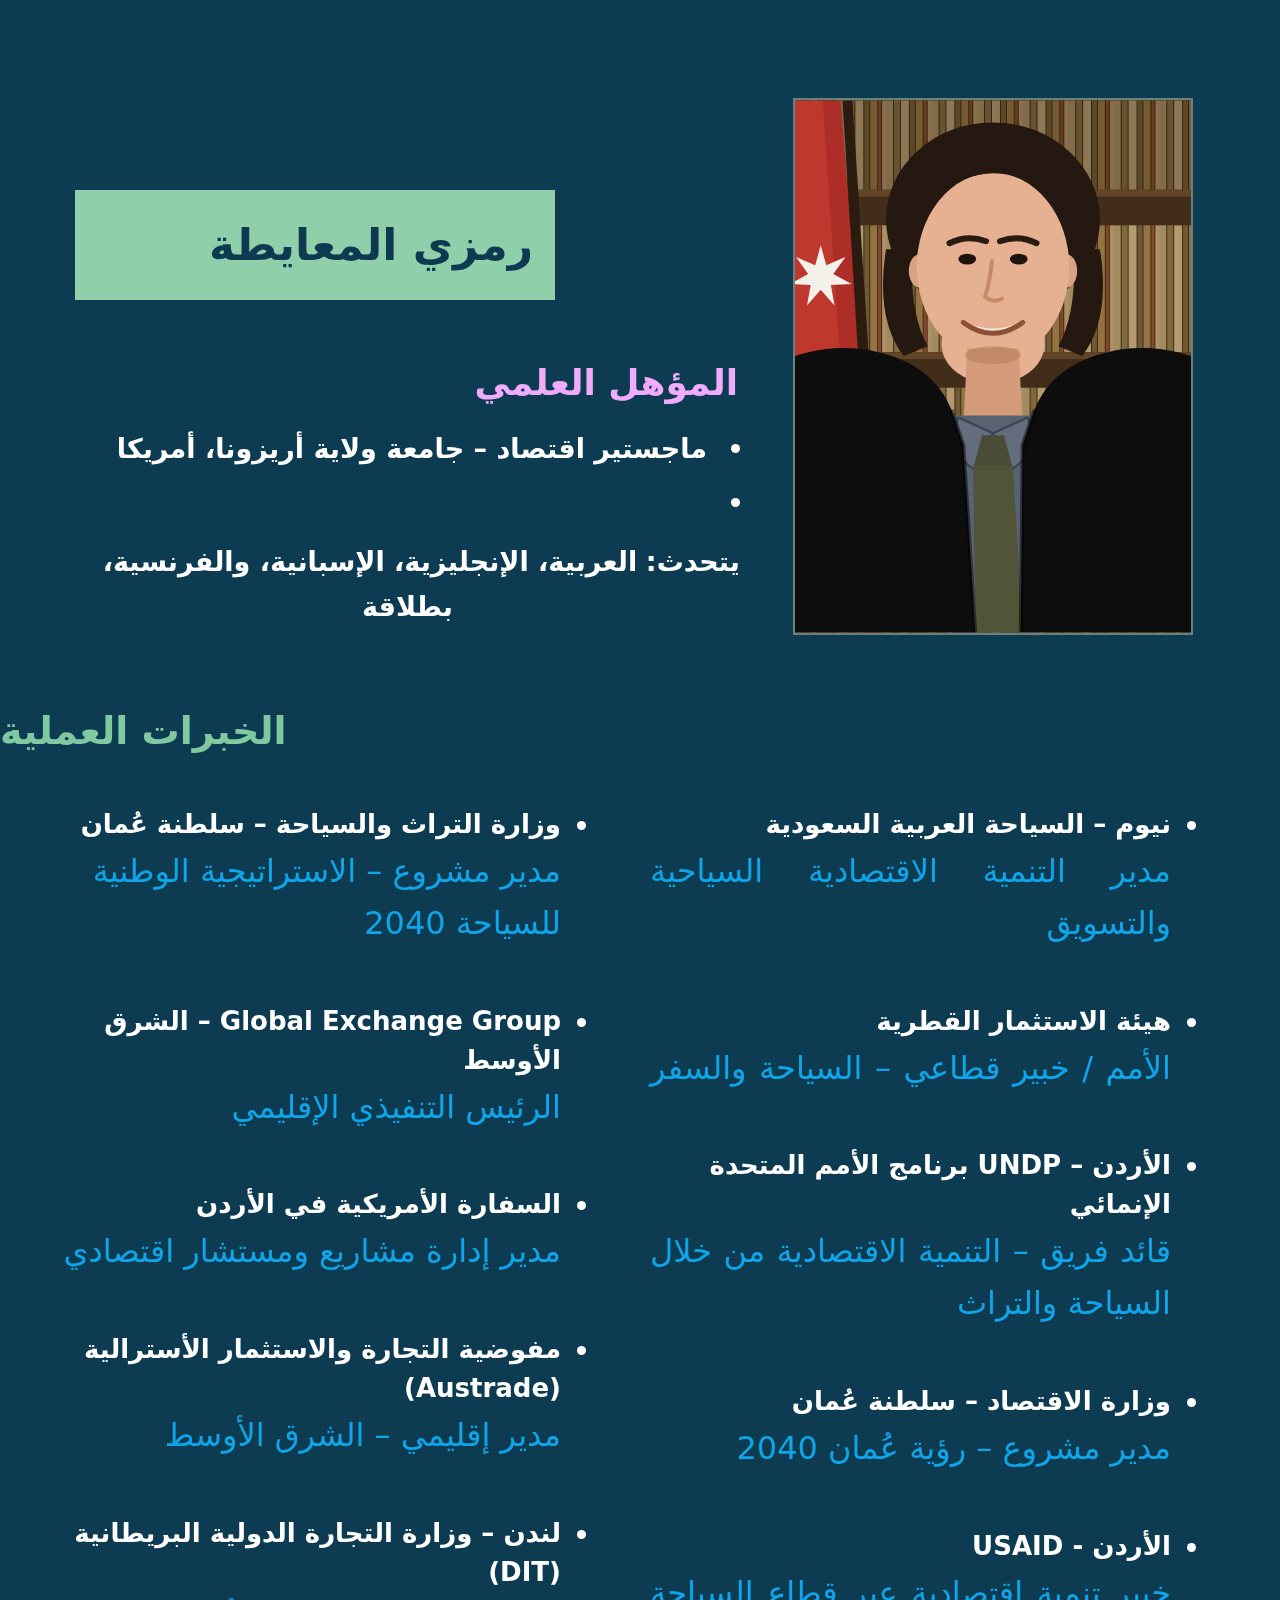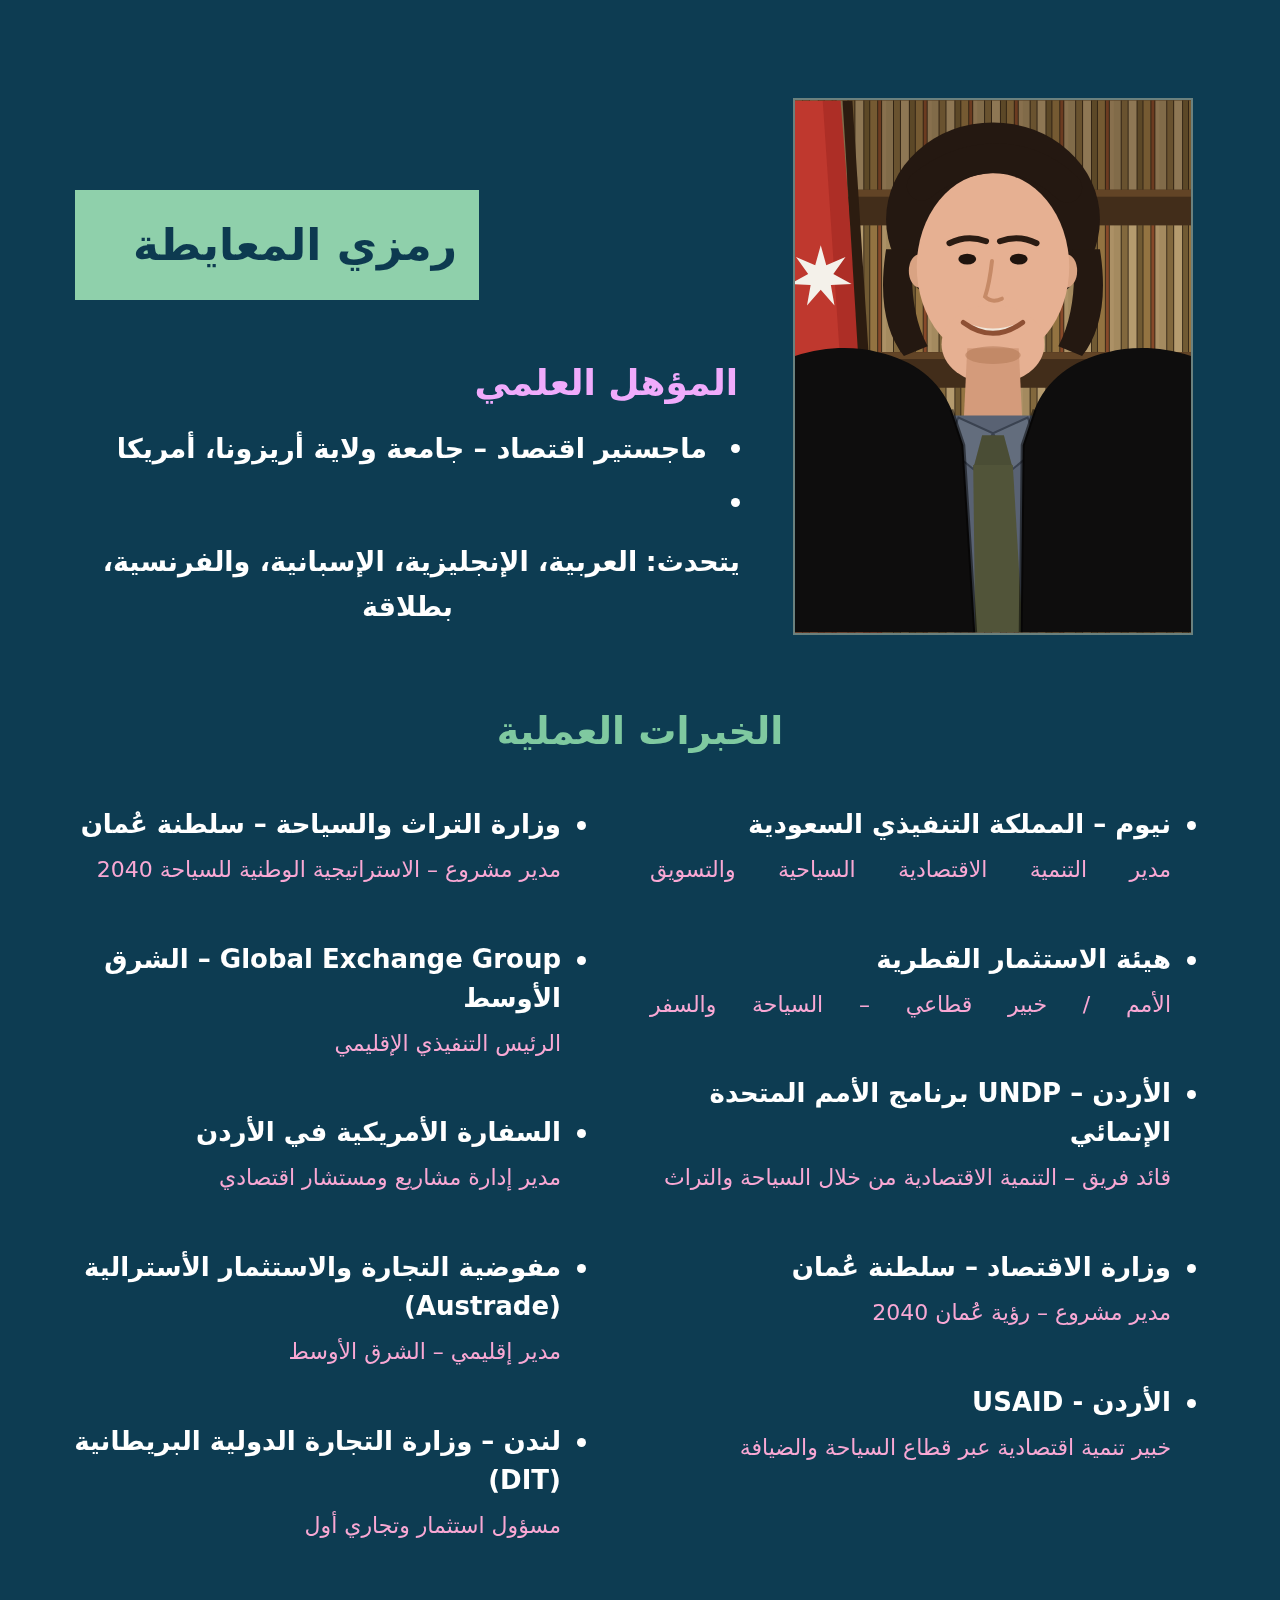--- a/index.html
+++ b/index.html
@@ -14,54 +14,54 @@
   
   .photo{
     position:absolute;top:98px;right:87px;width:400px;height:537px;
     border:2px solid rgba(126,183,194,.55);box-sizing:border-box;
     background:#55422a;overflow:hidden;
   }
   .photo svg{display:block;width:100%;height:100%;}
   
   .top-content{position:absolute;top:190px;right:540px;left:75px;}
   .name-badge{
-    width:404px;height:110px;margin-right:auto;margin-left:0;
+    width:480px;height:110px;margin-right:auto;margin-left:0;
     background:#8fd0ab;display:flex;align-items:center;justify-content:flex-start;
     padding:0 22px;box-sizing:border-box;
   }
   .name-badge .name{
     font-size:44px;font-weight:700;color:#0d3a50;letter-spacing:0;line-height:1;
   }
   .qual-heading{
     margin:62px 2px 0 0;text-align:right;
     font-size:36px;font-weight:700;color:#f0abfc;
   }
   .bullet-list{margin:26px 0 0 0;padding:0;list-style:none;}
   .bullet-line{display:flex;gap:24px;align-items:flex-start;margin-bottom:13px;}
   .dot{flex:0 0 auto;width:9px;height:9px;border-radius:50%;background:#ffffff;margin-top:15px;}
   .bullet-text{font-size:27px;font-weight:700;color:#ffffff;line-height:1.5;text-align:right;}
   .languages{margin-top:34px;font-size:27px;line-height:1.55;text-align:right;}
   .languages .lbl{font-weight:700;}
   .languages .l1{font-weight:600;}
   .languages .l2{display:block;padding-left:0;padding-right:0;margin-top:4px;text-align:center;font-weight:600;}
   
   .exp-heading{
-    margin:44px 0 0 0;text-align:center;
+    margin:44px 0 0 0;text-align:left;
     font-size:38px;font-weight:700;color:#7fc9a0;
   }
   .columns{
     display:flex;gap:64px;margin-top:52px;
     padding:0 84px 0 40px;box-sizing:border-box;
   }
   .col{flex:1 1 0;min-width:0;}
   .exp-item{display:flex;gap:16px;align-items:flex-start;margin-bottom:52px;}
   .exp-item .dot{margin-top:16px;}
   .exp-body{flex:1 1 auto;min-width:0;}
   .exp-title{font-size:26px;font-weight:700;color:#ffffff;line-height:1.5;text-align:right;}
-  .exp-sub{font-size:22px;font-weight:400;color:#f9a8d4;line-height:1.62;text-align:right;margin-top:8px;}
+  .exp-sub{font-size:32px;font-weight:400;color:#0ea5e9;line-height:1.62;text-align:right;margin-top:2px;}
   .exp-sub.justify{text-align:justify;}
   .exp-sub.stretch{text-align:justify;text-align-last:justify;}
 </style>
 </head>
 <body>
 
 <div class="top-section">
 
   <div class="photo">
     <svg viewBox="0 0 400 537">
@@ -157,21 +157,21 @@
   </div>
 </div>
 
 <h2 class="exp-heading">الخبرات العملية</h2>
 
 <div class="columns">
   <div class="col" id="col-right">
   <div class="exp-item">
     <span class="dot"></span>
     <div class="exp-body">
-      <div class="exp-title">نيوم – المملكة التنفيذي السعودية</div>
+      <div class="exp-title">نيوم – السياحة العربية السعودية</div>
       <div class="exp-sub stretch">مدير التنمية الاقتصادية السياحية والتسويق</div>
     </div>
   </div>
 
   <div class="exp-item">
     <span class="dot"></span>
     <div class="exp-body">
       <div class="exp-title">هيئة الاستثمار القطرية</div>
       <div class="exp-sub stretch">الأمم / خبير قطاعي – السياحة والسفر</div>
     </div>

